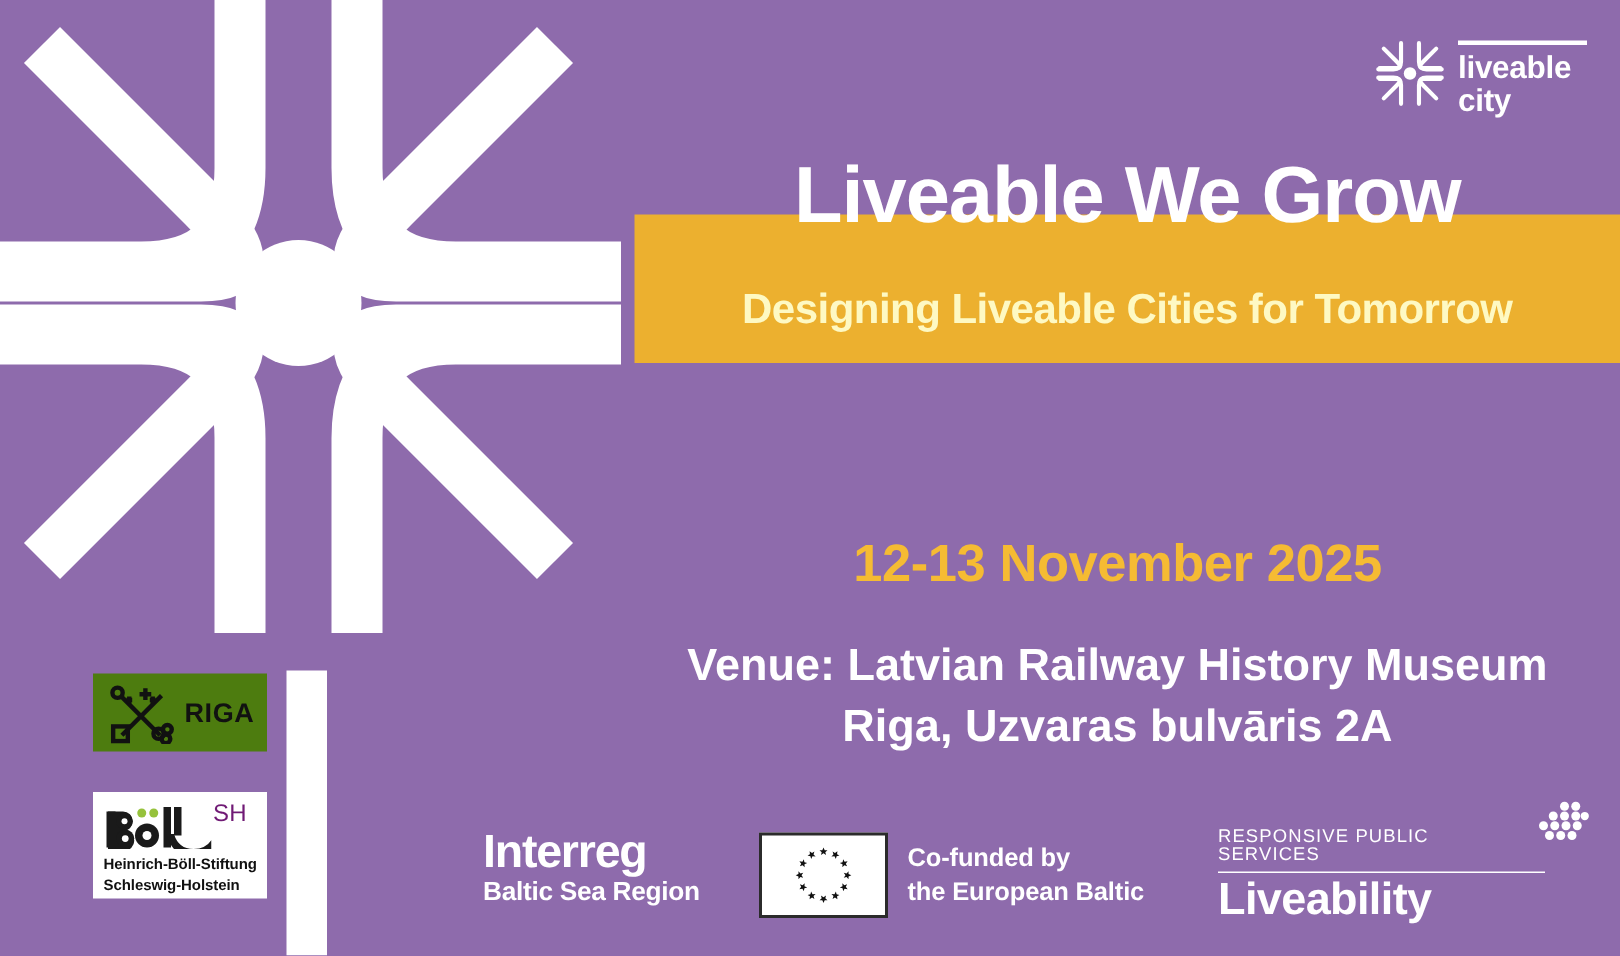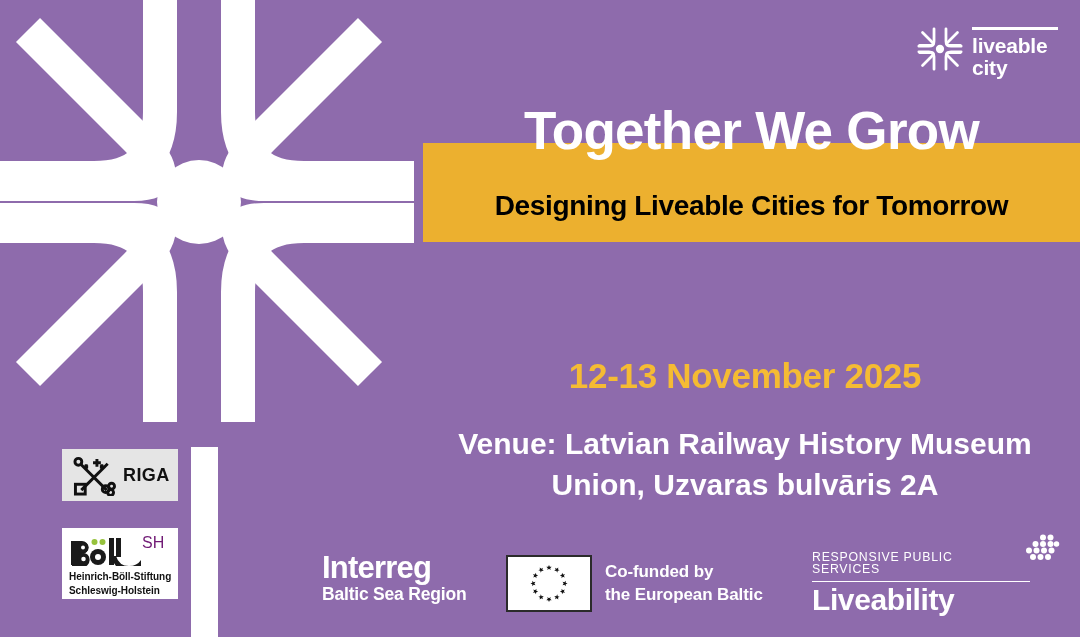--- a/index.html
+++ b/index.html
@@ -69,21 +69,21 @@
     font-weight:800;
     letter-spacing:-0.7px;
     line-height:1;
     white-space:nowrap;
   }
   .title-sub {
     position:absolute;
     left:423px; top:192px;
     width:657px;
     text-align:center;
-    color:#000000;
+    color:#fef9c3;
     font-size:28px;
     font-weight:800;
     letter-spacing:-0.35px;
     line-height:1;
     white-space:nowrap;
   }
   .kicker {
     position:absolute;
     left:410px; top:267px;
     width:670px;
@@ -115,21 +115,21 @@
     font-weight:700;
     line-height:1.35;
   }
   .venue span { display:block; }
 
   
   .riga-box {
     position:absolute;
     left:62px; top:449px;
     width:116px; height:52px;
-    background:#e5e5e5;
+    background:#4d7c0f;
     display:flex; align-items:center; gap:4px;
     padding:5px 6px 5px 7px;
   }
   .riga-mark { width:50px; height:42px; flex:0 0 auto; }
   .riga-mark svg { display:block; width:100%; height:100%; }
   .riga-word {
     color:#111111;
     font-size:18px;
     font-weight:700;
     letter-spacing:0.4px;
@@ -277,27 +277,27 @@
       </svg>
     </div>
     <div class="lc-text">
       <div class="lc-rule"></div>
       <div class="lc-word">liveable</div>
       <div class="lc-word">city</div>
     </div>
   </div>
 
   <div class="yellow-band"></div>
-  <div class="title-main">Together We Grow</div>
+  <div class="title-main">Liveable We Grow</div>
   <div class="title-sub">Designing Liveable Cities for Tomorrow</div>
 
   <div class="dates">12-13 November 2025</div>
   <div class="venue">
     <span>Venue: Latvian Railway History Museum</span>
-    <span>Union, Uzvaras bulvāris 2A</span>
+    <span>Riga, Uzvaras bulvāris 2A</span>
   </div>
 
   <div class="riga-box">
     <div class="riga-mark">
       <svg viewBox="0 0 100 86" xmlns="http://www.w3.org/2000/svg" aria-hidden="true">
         <g stroke="#111111" stroke-width="6" fill="none">
 
           <line x1="22" y1="20" x2="76" y2="74"></line>
           <line x1="78" y1="20" x2="24" y2="74"></line>
 

